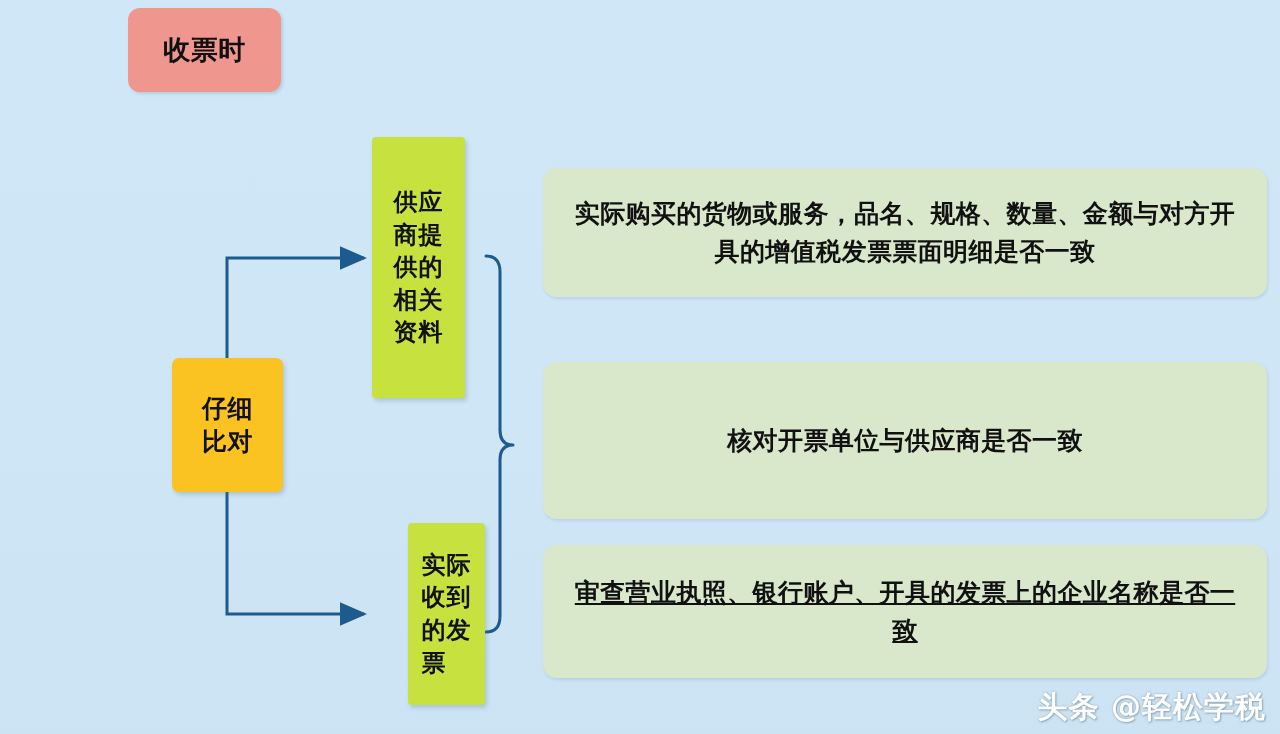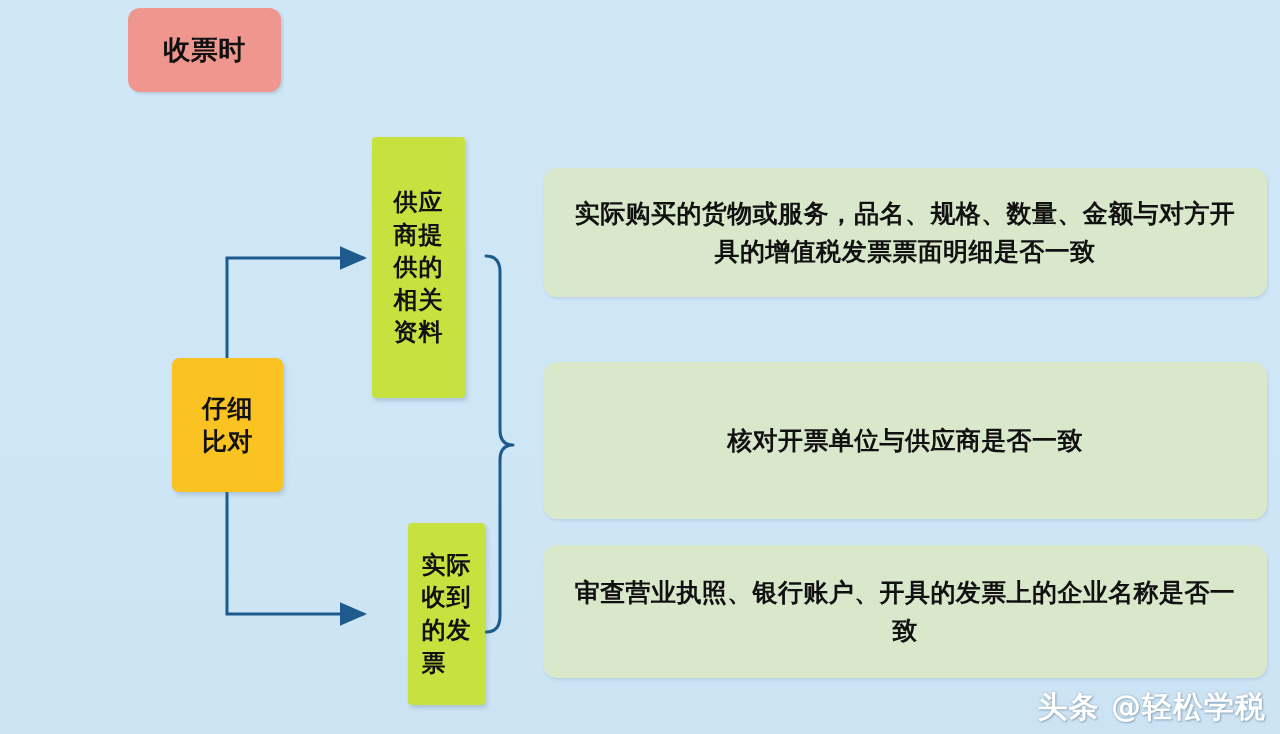--- a/index.html
+++ b/index.html
@@ -105,21 +105,21 @@
     color: #111111;
     font-weight: bold;
     font-size: 25px;
     line-height: 1.52;
     text-align: center;
     letter-spacing: 0.4px;
     box-shadow: 1px 2px 3px rgba(90,120,140,0.16);
   }
   #card-detail-1 { top: 168px; height: 129px; }
   #card-detail-2 { top: 362px; height: 157px; }
-  #card-detail-3 { top: 545px; height: 133px; }
+  #card-detail-3 { top: 545px; height: 133px; text-decoration: underline; }
 
   
   #connectors {
     position: absolute;
     left: 0;
     top: 0;
     width: 1280px;
     height: 734px;
     pointer-events: none;
   }

